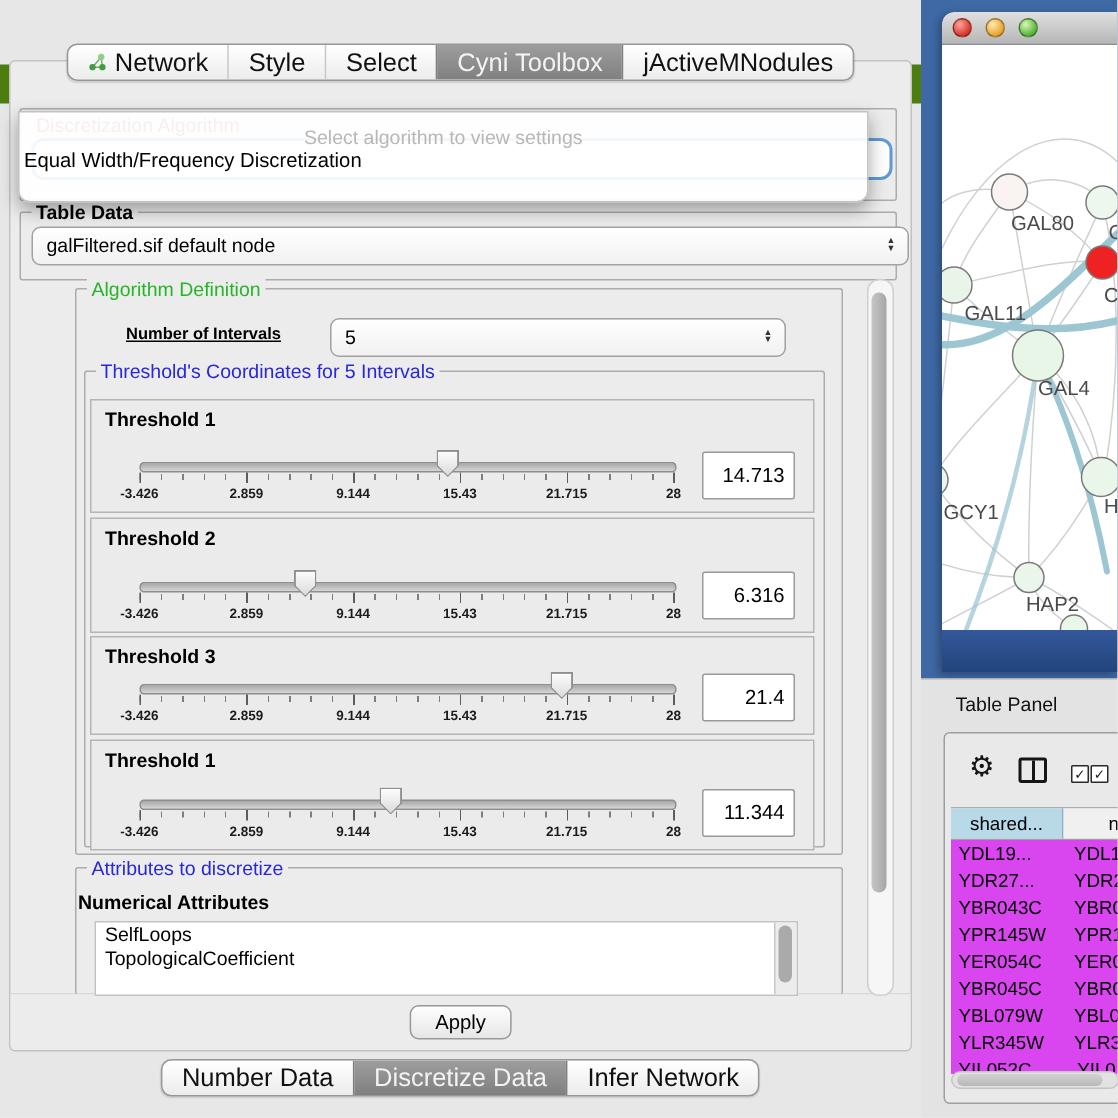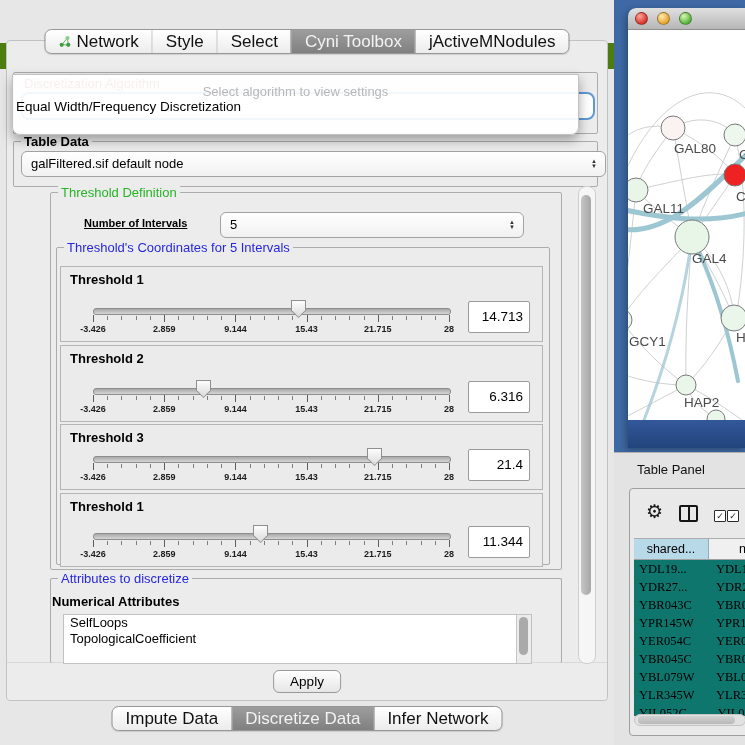--- a/index.html
+++ b/index.html
@@ -96,21 +96,21 @@
   .tp-inner{position:absolute;left:15px;top:35px;width:116px;height:246px;background:#e9e9e9;border:1px solid #9e9e9e;border-radius:4px 0 0 4px;overflow:hidden;}
   .gear-glyph{position:absolute;left:16px;top:13px;font-size:19px;line-height:19px;color:#151515;}
   .cols-icon{position:absolute;left:49px;top:16px;width:15px;height:13px;border:2px solid #151515;border-radius:2px;}
   .cols-icon::after{content:"";position:absolute;left:50%;top:0;width:2px;height:100%;background:#151515;transform:translateX(-1px);}
   .cb-icon{position:absolute;top:21px;width:10px;height:10px;border:1.5px solid #2a2a2a;border-radius:1px;background:#fff;font-size:9px;line-height:10px;text-align:center;color:#222;}
   .cb1{left:84px;} .cb2{left:97px;}
   .tp-table{position:absolute;left:4px;top:49px;width:112px;background:#fff;border-top:1px solid #adadad;}
   .tp-head{display:flex;height:20px;border-bottom:1px solid #9f9f9f;}
   .tp-head .hc1{width:74px;background:#b7d9e8;border-right:1px solid #8fadba;font-size:12.5px;line-height:20px;text-align:center;overflow:hidden;white-space:nowrap;}
   .tp-head .hc2{flex:1;background:#f0f0f0;font-size:12.5px;line-height:20px;text-align:right;overflow:hidden;white-space:nowrap;}
-  .tp-row{display:flex;height:18px;background:#0f766e;font-family:Liberation Serif, serif;}
+  .tp-row{display:flex;height:18px;background:#d946ef;}
   .tp-row .c1{width:74px;padding-left:5px;font-size:12.5px;line-height:18px;white-space:nowrap;overflow:hidden;box-sizing:border-box;}
   .tp-row .c2{flex:1;padding-left:8px;font-size:12.5px;line-height:18px;white-space:nowrap;overflow:hidden;text-align:center;}
   .tp-rows{height:156px;overflow:hidden;}
   .hscroll{position:absolute;left:4px;top:225px;width:112px;height:12px;background:#e2e2e2;border:1px solid #c4c4c4;border-radius:6px;box-sizing:border-box;}
   .hscroll .hthumb{position:absolute;left:3px;top:1px;right:10px;height:8px;border-radius:4px;background:linear-gradient(#d2d2d2,#b8b8b8);}
 </style>
 </head>
 <body>
 
 <div class="cp">
@@ -165,21 +165,21 @@
   <span class="group-label lbl-bold" style="left:21px;top:134px;font-weight:bold;">Table Data</span>
   <div class="combo" style="left:21px;top:151px;width:569px;height:24px;">
     <span class="val">galFiltered.sif default node</span>
     <span class="stepper">
         <span>▲</span>
         <span>▼</span>
       </span>
   </div>
 
   <div class="group" style="left:50px;top:192px;width:510px;height:376px;"></div>
-  <span class="group-label lbl-green" style="left:58px;top:185px;">Threshold Definition</span>
+  <span class="group-label lbl-green" style="left:58px;top:185px;">Algorithm Definition</span>
 
   <span style="position:absolute;left:84px;top:217px;font-size:11px;font-weight:bold;z-index:6;text-decoration:underline;">Number of Intervals</span>
   <div class="combo" style="left:220px;top:212px;width:288px;height:24px;">
     <span class="val">5</span>
     <span class="stepper">
         <span>▲</span>
         <span>▼</span>
       </span>
   </div>
 
@@ -264,21 +264,21 @@
         <div class="item">SelfLoops</div>
         <div class="item">TopologicalCoefficient</div>
       </div>
     <div class="list-vscroll">
       <div class="vthumb"></div>
     </div>
   </div>
 
   <div class="tabbar tabbar-bottom" id="bottomTabs">
       <div class="seg">
-        <span>Impute Data</span>
+        <span>Number Data</span>
       </div>
       <div class="seg sel">
         <span>Discretize Data</span>
       </div>
       <div class="seg">
         <span>Infer Network</span>
       </div>
     </div>
 </div>
 

